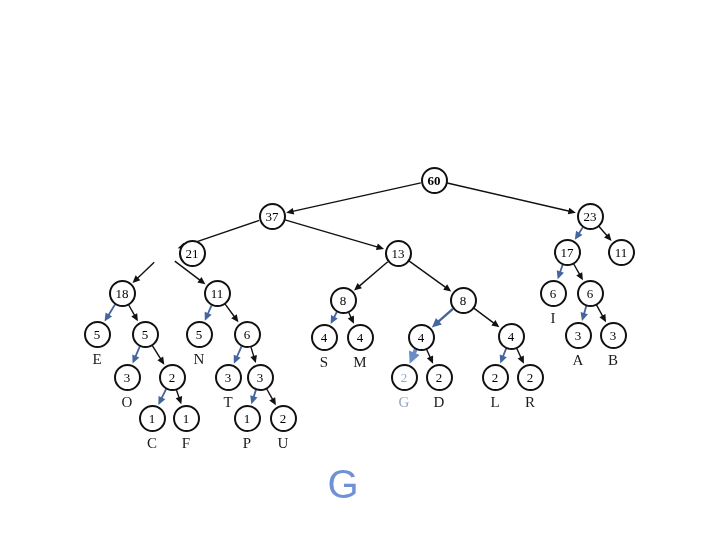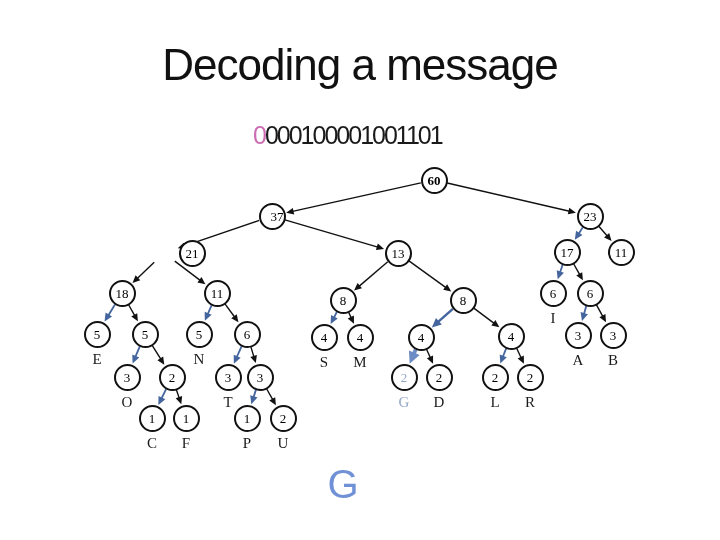--- a/index.html
+++ b/index.html
@@ -31,23 +31,21 @@
   }
   .big-letter{
     position:absolute;left:321px;top:462px;width:44px;text-align:center;
     font-size:40px;color:var(--decoded,#7191d6);
   }
 </style>
 </head>
 <body>
 
 <div class="slide">
-  <div class="title">Decoding a message</div>
 
-  <div class="binary"><span class="bit-hl">0</span><span>000100001001101</span></div>
 
   <svg id="edges" viewBox="0 0 720 540">
       <line x1="420.8214746875166" y1="182.92856118055187" x2="292.5194520050666" y2="211.44012177665184" stroke="#111111" stroke-width="1.4"></line>
       <polygon points="286.1547123726673,212.85450836162948 292.75807550866716,207.90415531420774 294.23320262183404,214.54222732345863" fill="#111111"></polygon>
       <line x1="447.1542811418774" y1="183.03560334043323" x2="569.518297066499" y2="211.2734531691921" stroke="#111111" stroke-width="1.4"></line>
       <polygon points="575.871327662428,212.739537152868 567.7793835480287,214.36152372785506 569.3084281935802,207.73566359713163" fill="#111111"></polygon>
       <line x1="259.22869353971475" y1="220.37535499102367" x2="183.88539717001456" y2="246.18741022879132" stroke="#111111" stroke-width="1.4"></line>
       <polygon points="177.71732916104713,248.3005446392709 183.72947861377787,242.6468326764955 185.93336112777496,249.0797870416762" fill="#111111"></polygon>
       <line x1="284.9530700521153" y1="219.803679301018" x2="377.8315901855211" y2="247.07753045130386" stroke="#111111" stroke-width="1.4"></line>
       <polygon points="384.0874432773576,248.9145666766844 375.91413983918216,250.05803110879825 377.830067190806,243.5335217492142" fill="#111111"></polygon>
@@ -107,21 +105,21 @@
       <polygon points="158.35714266431052,404.96785753816346 158.55443329872017,395.89599574437636 165.3850734856138,399.2280153477391" fill="#44659e"></polygon>
       <line x1="176.36244201943538" y1="389.7757230569179" x2="179.20751620381245" y2="398.1077260254507" stroke="#111111" stroke-width="1.4"></line>
       <polygon points="181.3144141272731,404.27792708701406 175.66678283988978,398.2600652705739 182.10196186115212,396.06268706819156" fill="#111111"></polygon>
       <line x1="255.91970788009195" y1="389.8686136089408" x2="253.57078153235562" y2="397.27676593641684" stroke="#44659e" stroke-width="1.8"></line>
       <polygon points="251.382535980642,404.1781557533599 250.25074896983216,395.17500862792855 257.49530181634697,397.47206196950646" fill="#44659e"></polygon>
       <line x1="266.6048881528238" y1="388.77393105503376" x2="272.7159445205662" y2="399.6675532757919" stroke="#111111" stroke-width="1.4"></line>
       <polygon points="275.90586087289296,405.35392590385266 269.2614072064967,400.4588635472413 275.1919798860692,397.13195692211525" fill="#111111"></polygon>
     </svg>
   <div id="nodes">
       <div class="node bold" style="left: 420.5px; top: 166.5px;">60</div>
-      <div class="node" style="left: 258.5px; top: 202.5px; text-align: right;">37</div>
+      <div class="node" style="left: 258.5px; top: 202.5px;">37</div>
       <div class="node" style="left: 576.5px; top: 202.5px;">23</div>
       <div class="node" style="left: 150.5px; top: 239.5px; margin-left: 28px;">21</div>
       <div class="node" style="left: 384.5px; top: 239.5px;">13</div>
       <div class="node" style="left: 553.5px; top: 238.5px;">17</div>
       <div class="node" style="left: 607.5px; top: 238.5px;">11</div>
       <div class="node" style="left: 108.5px; top: 279.5px;">18</div>
       <div class="node" style="left: 203.5px; top: 279.5px;">11</div>
       <div class="node" style="left: 329.5px; top: 286.5px;">8</div>
       <div class="node" style="left: 449.5px; top: 286.5px;">8</div>
       <div class="node" style="left: 539.5px; top: 279.5px;">6</div>

